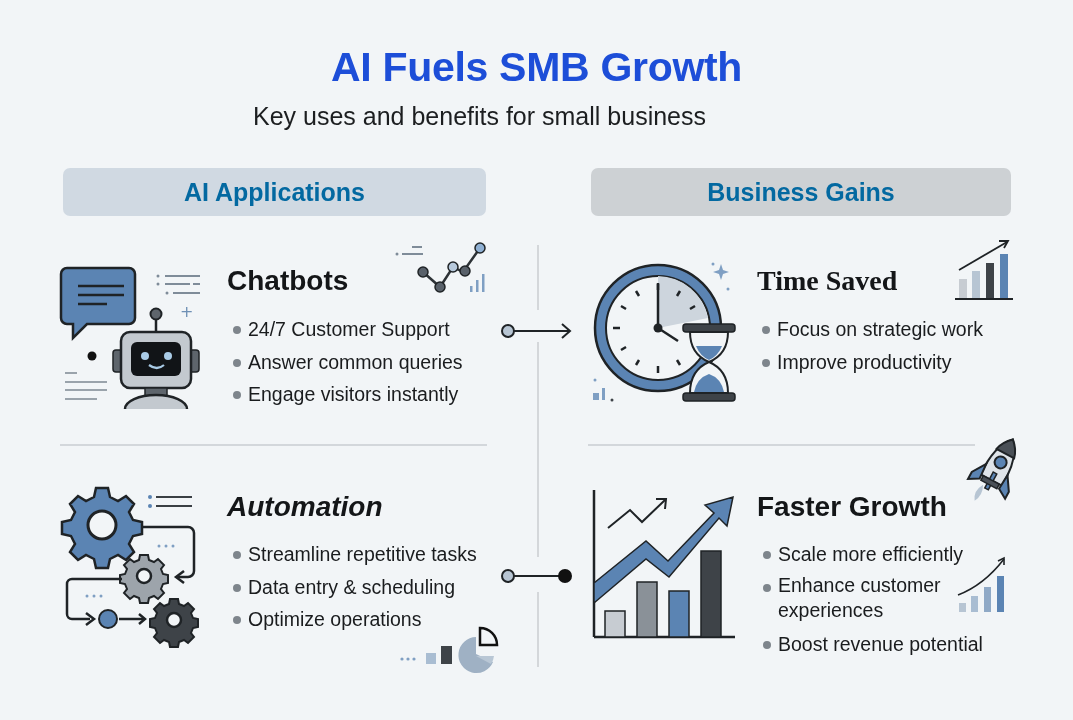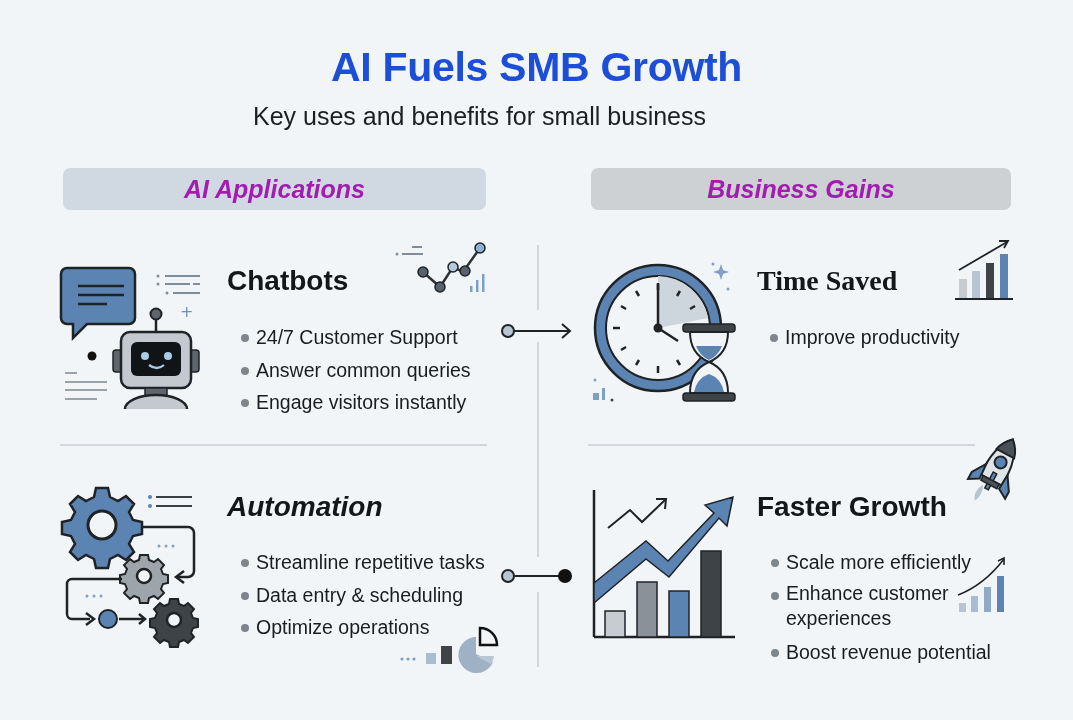--- a/index.html
+++ b/index.html
@@ -13,30 +13,30 @@
   .abs { position:absolute; }
   .title {
     left:0; width:1073px; top:44px; text-align:center;
     font-size:41px; font-weight:bold; letter-spacing:-0.3px; color:#1d4ed8;
   }
   .subtitle {
     left:0; width:959px; top:102px; text-align:center;
     font-size:25px; color:#1c1e20;
   }
   .col-header {
-    top:168px; height:42px; border-radius:7px;
+    top:168px; height:48px; border-radius:7px;
     display:flex; align-items:center; justify-content:center;
-    font-size:25px; font-weight:bold; color:#a21caf;font-style:italic;
+    font-size:25px; font-weight:bold; color:#0369a1;
   }
   .col-header.left { left:63px; width:423px; background:#d0d9e2; }
   .col-header.right { left:591px; width:420px; background:#cdd1d4; }
   .vdiv { left:537px; width:2px; background:#d4d7da; }
   .hdiv { height:2px; background:#d3d7db; top:444px; }
   .section-title { font-size:28px; font-weight:bold; color:#141618; }
-  .bullets { list-style:none; margin:12px; padding:0; }
+  .bullets { list-style:none; margin:4px; padding:0; }
   .bullets li {
     font-size:19.5px; color:#1a1c1e; height:32.5px; line-height:28px;
     position:relative; padding-left:17px; white-space:nowrap;
   }
   .bullets li::before {
     content:""; position:absolute; left:2px; top:11px;
     width:8px; height:8px; border-radius:50%; background:#7e858c;
   }
   .bullets li.wrap { height:57px; line-height:25px; white-space:normal; width:200px; }
   svg { position:absolute; overflow:visible; }
@@ -212,20 +212,21 @@
   <svg style="left:955px;top:237px;" width="60" height="65">
     <rect x="4" y="42" width="8" height="20" fill="#c7ccd2"></rect>
     <rect x="17" y="34" width="8" height="28" fill="#b7c5d3"></rect>
     <rect x="31" y="26" width="8" height="36" fill="#3e4348"></rect>
     <rect x="45" y="17" width="8" height="45" fill="#5b84b3"></rect>
     <line x1="0" y1="62" x2="58" y2="62" stroke="#1f2326" stroke-width="2"></line>
     <line x1="4" y1="33" x2="52" y2="5" stroke="#1f2326" stroke-width="1.8"></line>
     <path d="M44 4 l9 0 l-4 7" fill="none" stroke="#1f2326" stroke-width="1.8"></path>
   </svg>
   <ul class="abs bullets" style="left:756px;top:311px;">
+    <li>Focus on strategic work</li>
     <li>Improve productivity</li>
   </ul>
 </div>
 
 <div>
   <svg style="left:590px;top:485px;" width="150" height="155">
     <line x1="4" y1="5" x2="4" y2="152" stroke="#1f2326" stroke-width="2.5"></line>
     <line x1="4" y1="152" x2="145" y2="152" stroke="#1f2326" stroke-width="2.5"></line>
     <rect x="15" y="126" width="20" height="26" fill="#c7ccd2" stroke="#1f2326" stroke-width="1.5"></rect>
     <rect x="47" y="97" width="20" height="55" fill="#8a9198" stroke="#1f2326" stroke-width="1.5"></rect>

